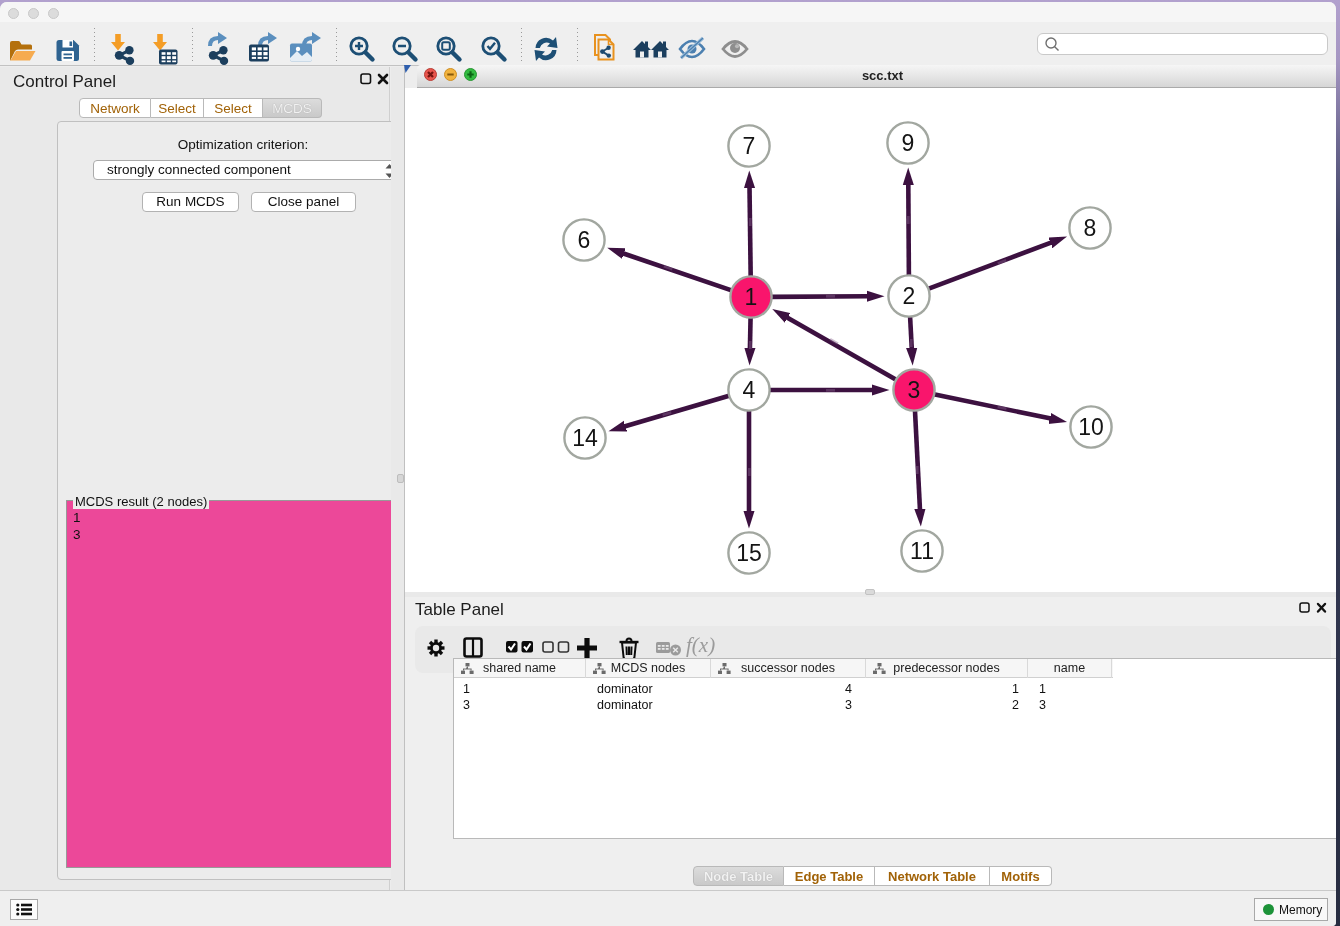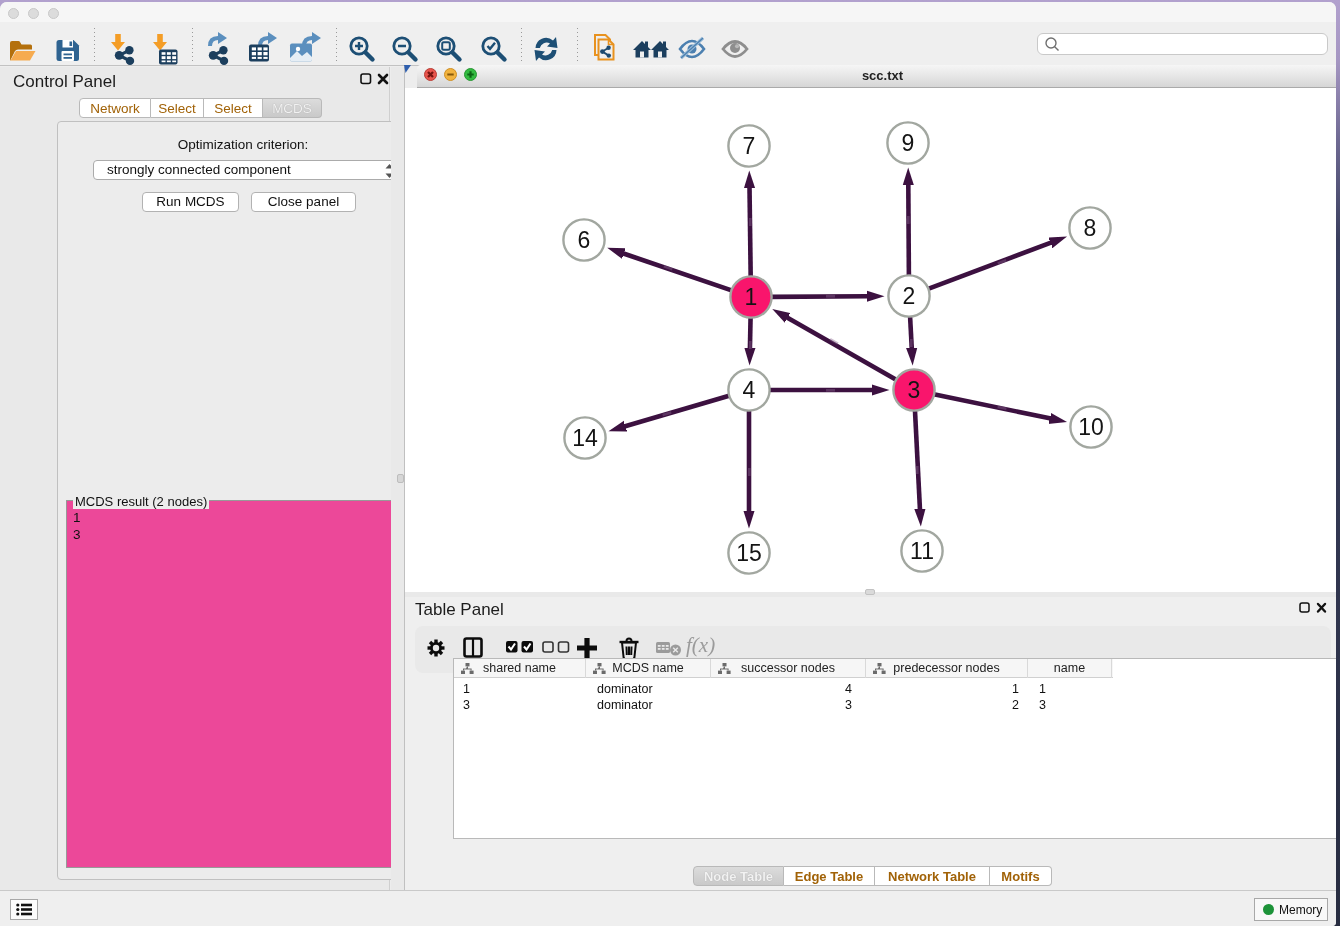--- a/index.html
+++ b/index.html
@@ -406,21 +406,21 @@
             </g>
             <circle cx="19.5" cy="9" r="5.5"></circle>
             <path d="M17.2,6.7 L21.8,11.3 M21.8,6.7 L17.2,11.3" stroke="#e9e9e9" stroke-width="1.4"></path>
           </g>
         </svg>
       <div style="position:absolute;left:271px;top:7px;font-family:'Liberation Serif',serif;font-style:italic;font-size:21px;color:#9b9b9b;"><i>f(x)</i></div>
     </div>
     <div id="ttable">
       <div id="thead">
         <div class="th" style="left:0;width:132px;">shared name</div>
-        <div class="th" style="left:132px;width:125px;">MCDS name</div>
+        <div class="th" style="left:132px;width:125px;">MCDS nodes</div>
         <div class="th" style="left:257px;width:155px;">successor nodes</div>
         <div class="th" style="left:412px;width:162px;">predecessor nodes</div>
         <div class="th" style="left:574px;width:84px;">name</div>
         <svg style="position:absolute;left:7px;top:4px;" width="13" height="12">
             <g fill="#6b6b6b">
               <rect x="4.5" y="0" width="4" height="3.4"></rect>
               <rect x="0" y="7.6" width="4" height="3.4"></rect>
               <rect x="8.6" y="7.6" width="4" height="3.4"></rect>
               <path d="M6,3.4 h1 v2 h3.6 v2.2 h-1 v-1.2 h-6.6 v1.2 h-1 v-2.2 h3 z"></path>
             </g>

